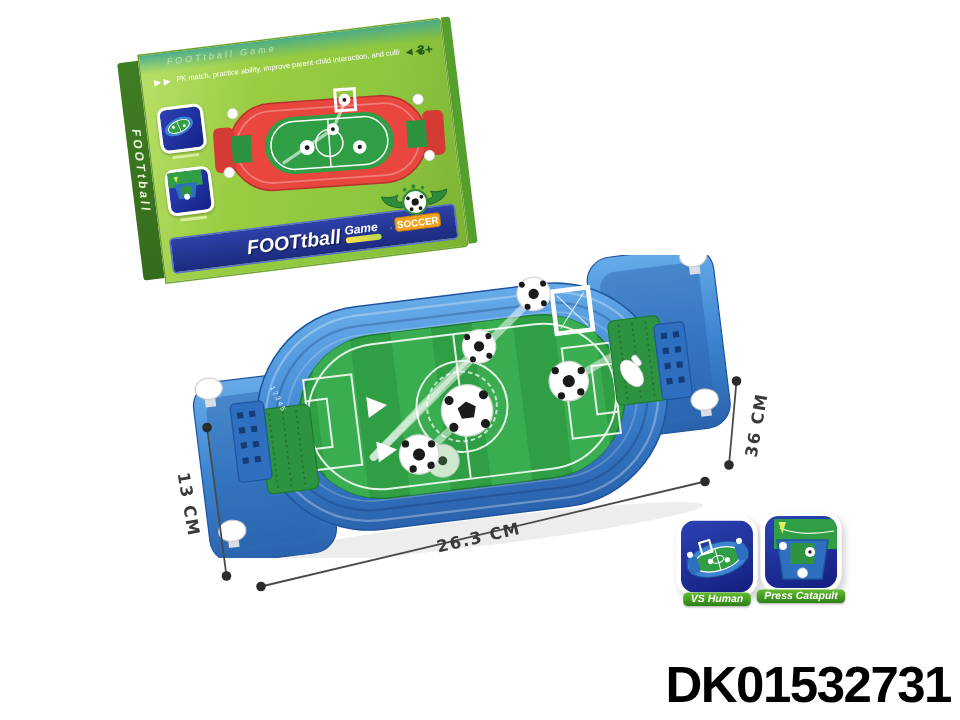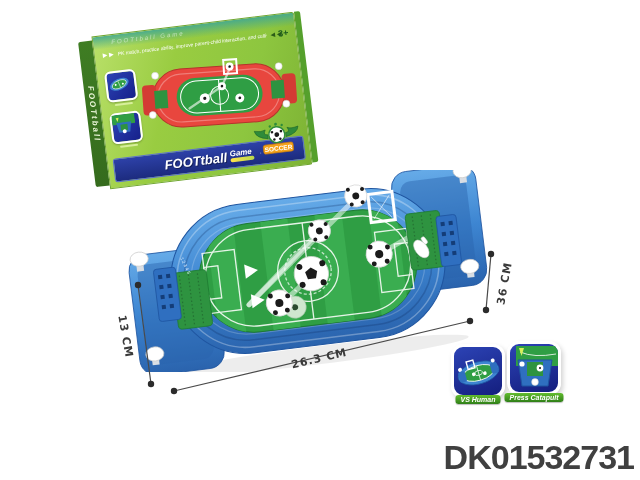--- a/index.html
+++ b/index.html
@@ -53,21 +53,21 @@
          overflow:hidden;}
   .inset-1{left:451px;top:344px;}
   .inset-2{left:507px;top:341px;}
   .inset-label{transform:translateX(-50%);background:linear-gradient(180deg,#63bd2f,#2f7f18);
                color:#ffffff;font-size:7px;font-weight:bold;font-style:italic;padding:1px 5px;
                border-radius:3px;white-space:nowrap;box-shadow:0 1px 1px rgba(0,0,0,.25);}
   .inset-label-1{left:478px;top:395px;}
   .inset-label-2{left:534px;top:393px;}
 
   
-  .code{right:6px;top:438px;font-size:34px;font-weight:bold;color:#404040;letter-spacing:-1px;}
+  .code{right:6px;top:438px;font-size:34px;font-weight:bold;color:#000000;letter-spacing:-1px;}
 </style>
 </head>
 <body>
 
 <div class="abs box">
   <div class="abs box-spine">
     <span class="box-spine-text">FOOTtball</span>
   </div>
   <div class="abs box-right-edge"></div>
 

